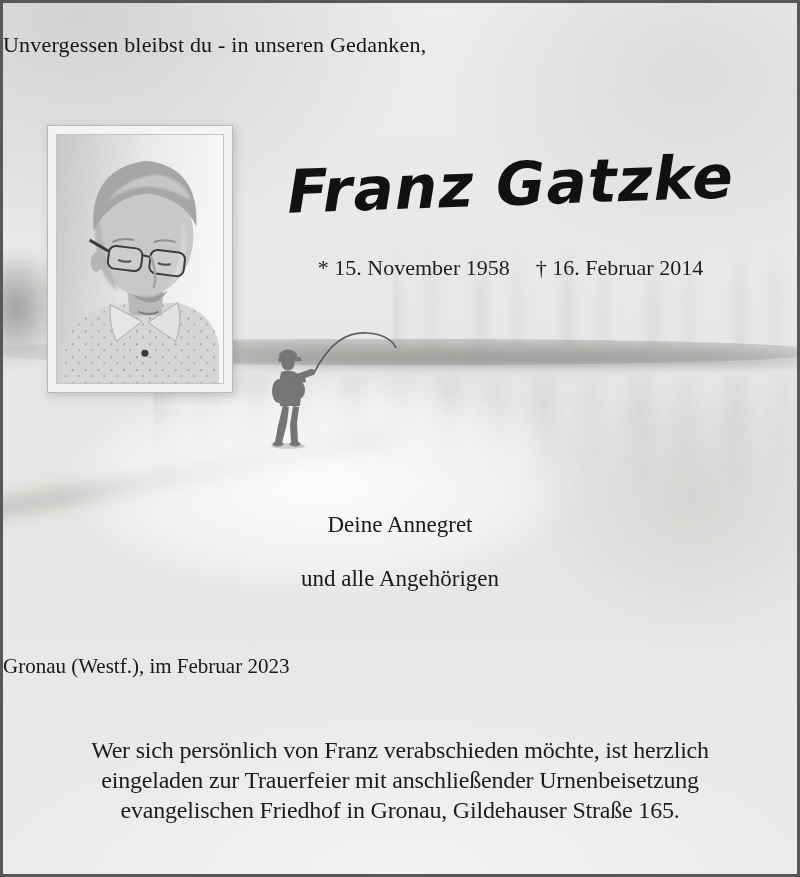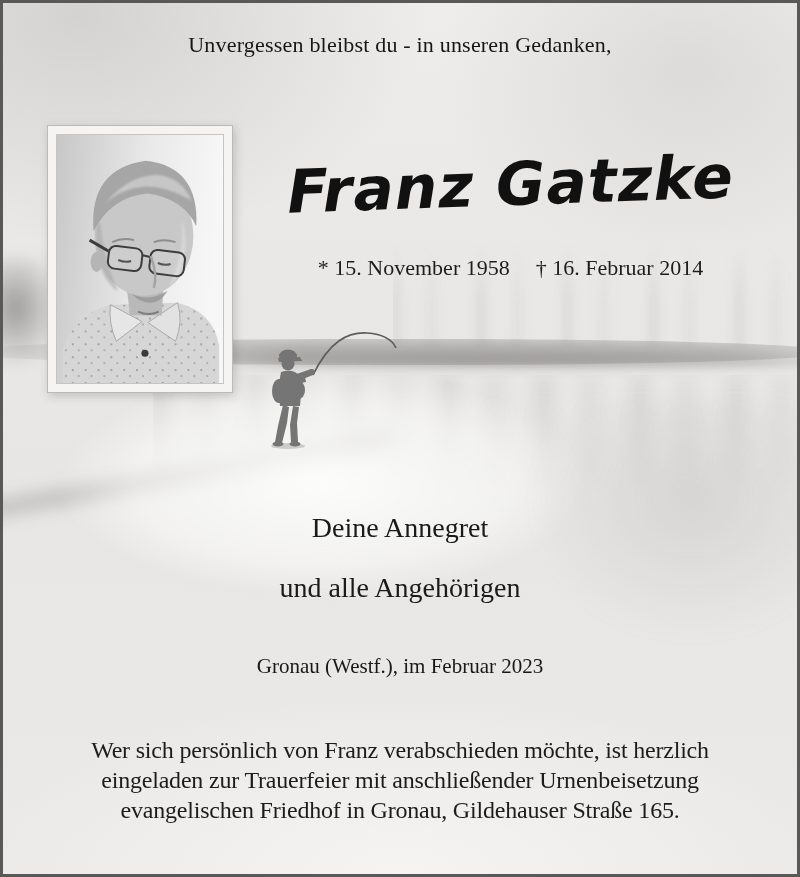--- a/index.html
+++ b/index.html
@@ -42,32 +42,32 @@
     background:rgba(145,142,139,.55);transform:rotate(-10deg);filter:blur(9px);}
   .mist{left:40px;top:350px;width:620px;height:290px;
     background:radial-gradient(ellipse 55% 50% at 45% 45%,rgba(253,253,252,.95),rgba(251,251,250,.55) 55%,transparent 78%);
     filter:blur(4px);}
   .mottle-right{right:-30px;top:400px;width:300px;height:240px;
     background:radial-gradient(ellipse at 55% 40%,rgba(150,148,146,.20),transparent 70%);filter:blur(8px);}
   .bottom-glow{left:0;right:0;bottom:0;height:300px;
     background:radial-gradient(ellipse 70% 80% at 50% 100%,rgba(248,247,246,.75),transparent 75%);}
 
   
-  .quote{position:absolute;left:0;right:0;top:27px;text-align:center;
+  .quote{position:absolute;left:0;right:0;top:27px;
     font-size:22px;line-height:30px;color:#161616;letter-spacing:.2px;}
   .name{position:absolute;left:235px;width:545px;top:146px;text-align:center;
     font-family:"DejaVu Sans", sans-serif;font-weight:700;font-style:italic;
     font-size:60px;color:#111;transform:rotate(-2deg);letter-spacing:1px;}
   .dates{position:absolute;left:235px;width:545px;top:252px;text-align:center;
     font-size:22px;color:#1d1d1d;}
   .dates span{display:inline-block;margin:0 13px;text-align:right;}
   .farewell{position:absolute;left:0;right:0;top:509px;text-align:center;
-    font-size:28px;color:#1a1a1a;}
+    font-size:23px;color:#1a1a1a;}
   .farewell .l2{margin-top:28px;}
-  .place{position:absolute;left:0;right:0;top:649px;text-align:center;
+  .place{position:absolute;left:0;right:0;top:649px;
     font-size:21px;line-height:28px;color:#181818;}
   .announcement{position:absolute;left:0;right:0;top:732px;text-align:center;
     font-size:24px;line-height:30px;color:#1c1c1c;letter-spacing:-.2px;}
 
   
   .photo-frame{position:absolute;left:44px;top:122px;width:186px;height:268px;
     background:#f5f4f2;border:1px solid #bbbab8;padding:8px;
     box-shadow:2px 3px 9px rgba(60,60,60,.22);}
   .photo-frame svg{display:block;width:100%;height:100%;border:1px solid #c6c5c3;background:#e9e9e9;}
 

